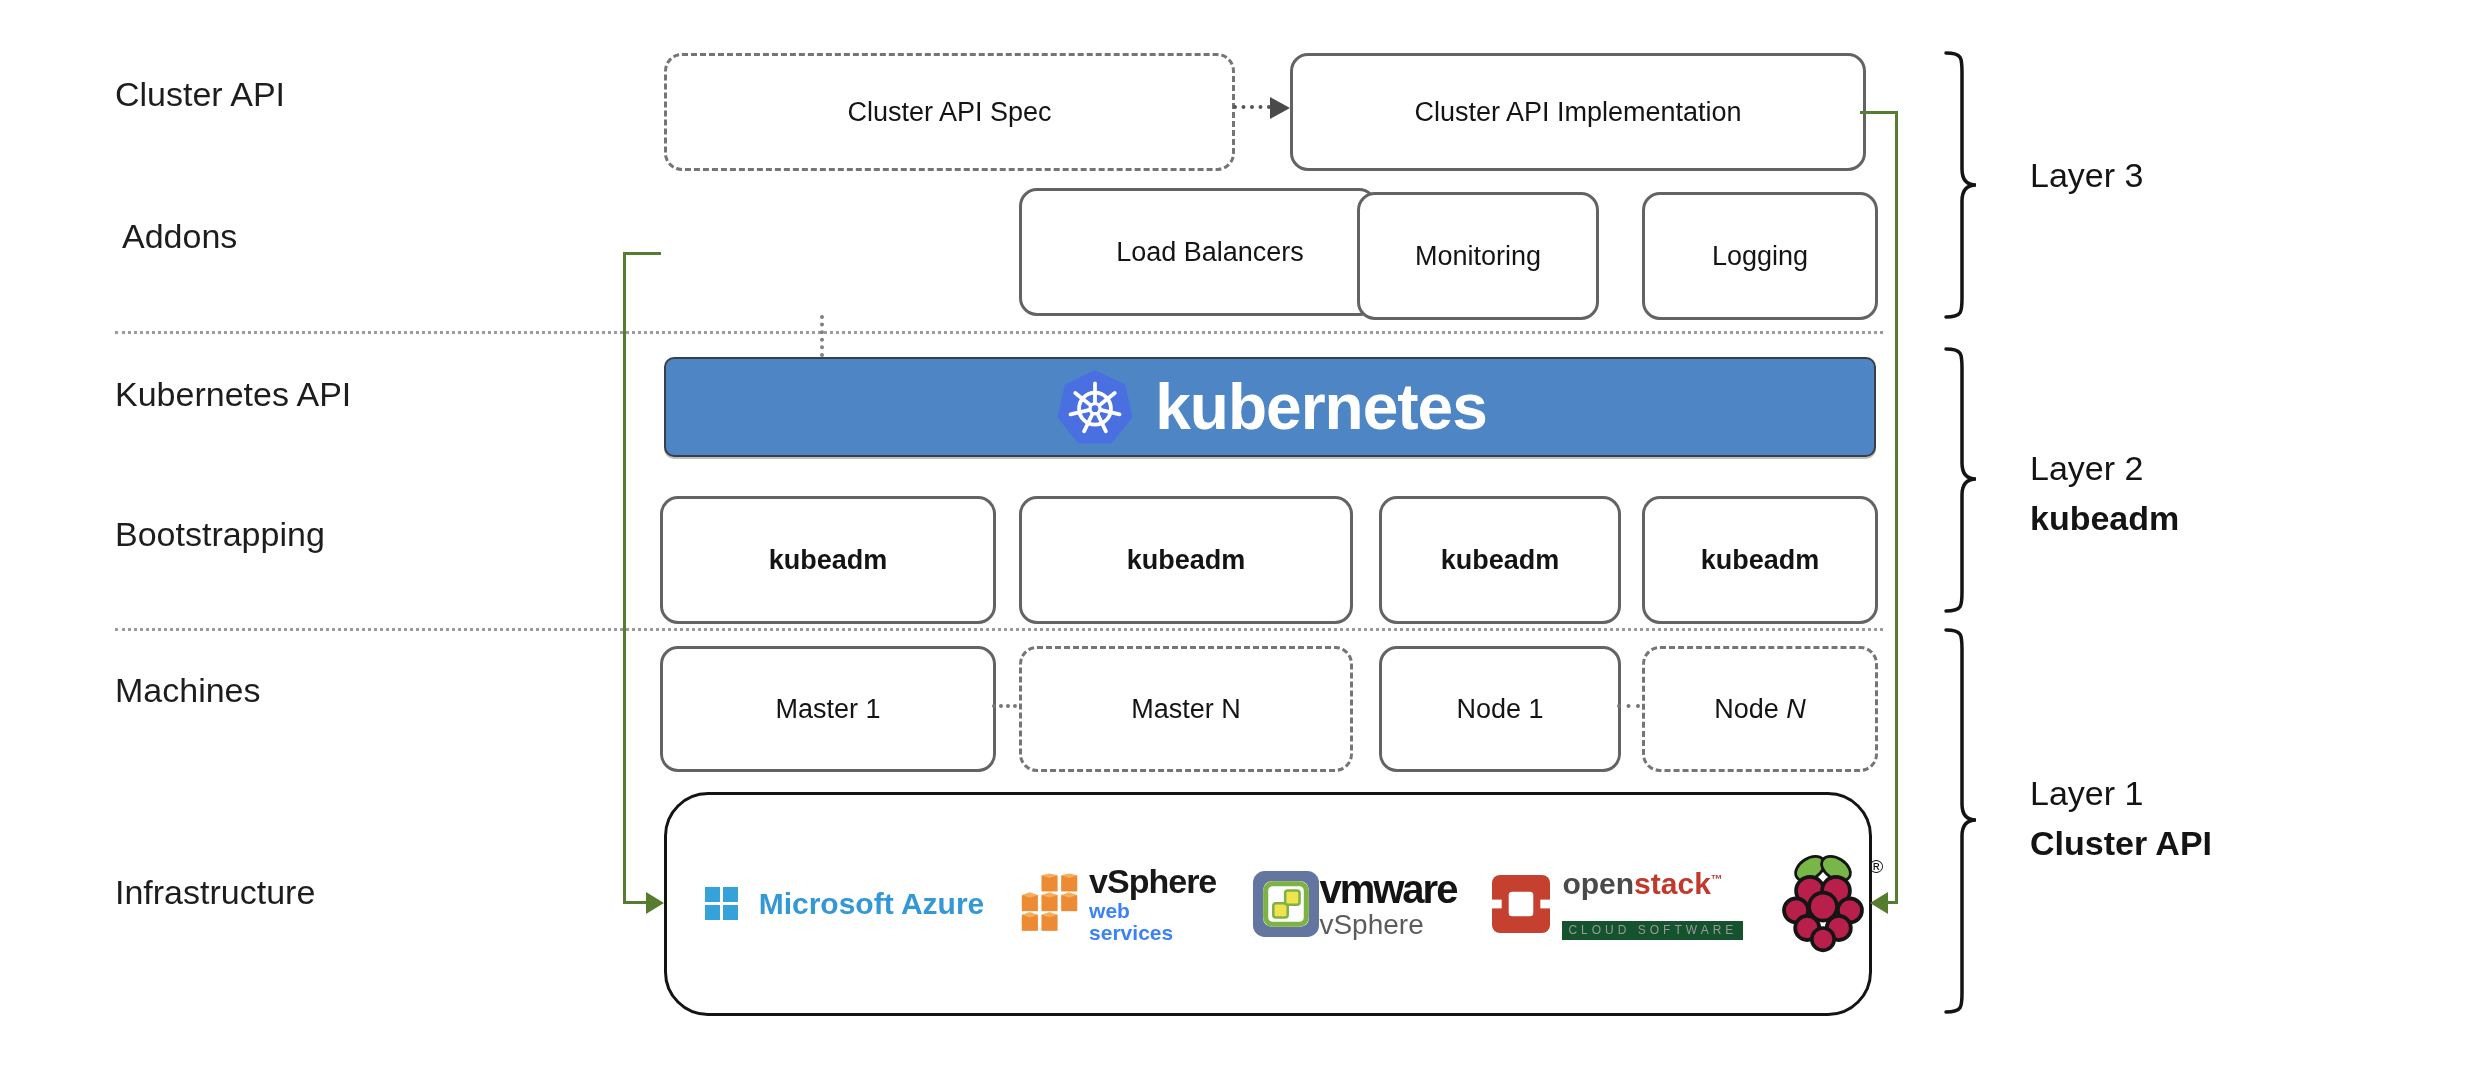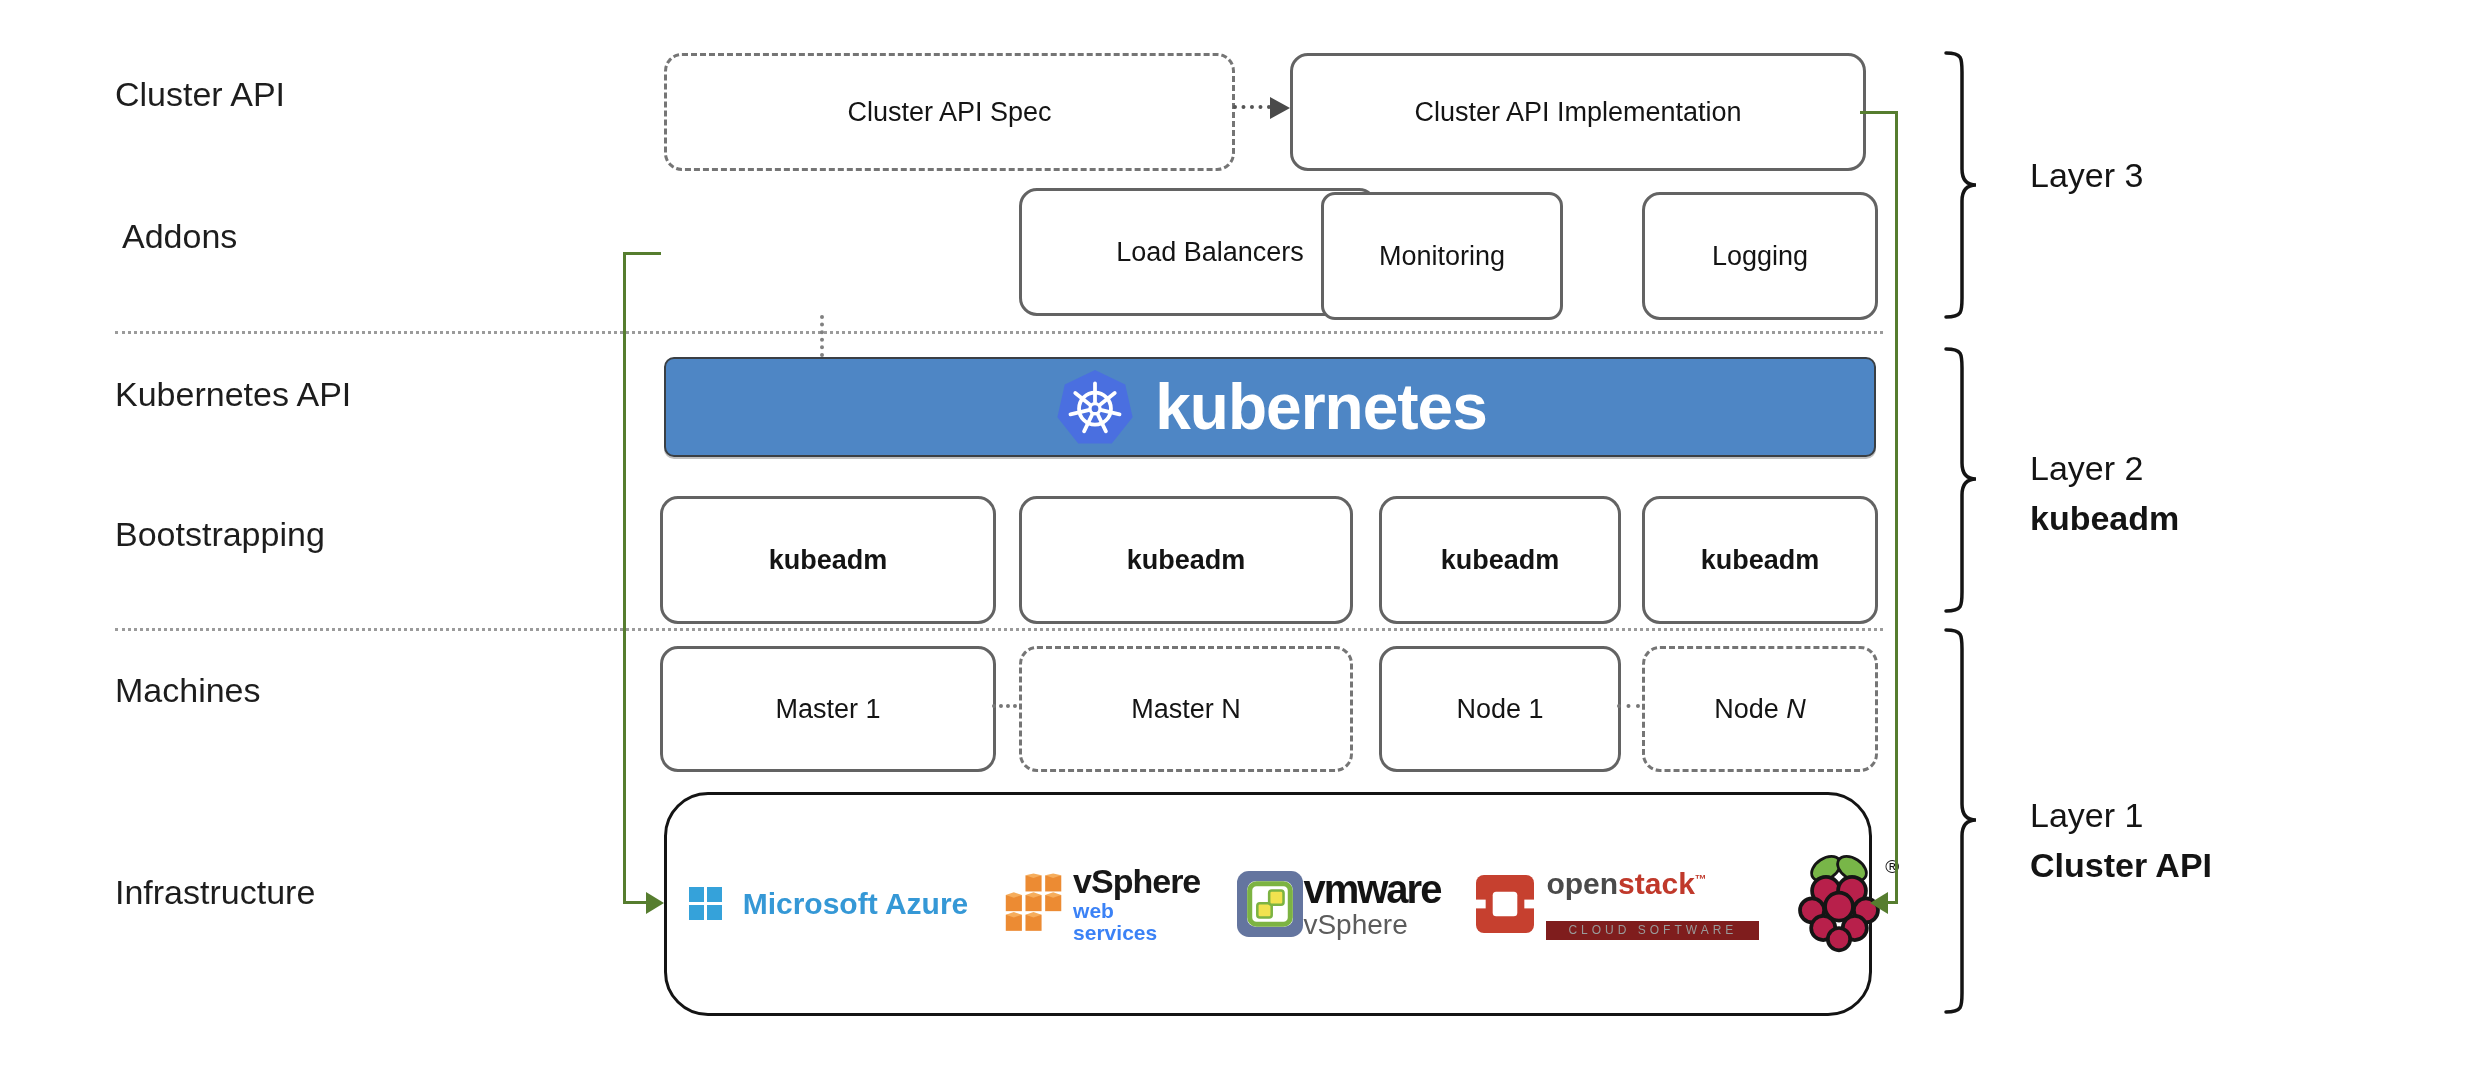--- a/index.html
+++ b/index.html
@@ -32,22 +32,22 @@
   .logocol{display:flex;flex-direction:column;justify-content:center;line-height:1.05;}
 
   .azure-text{color:#3598d6;font-size:30px;font-weight:600;white-space:nowrap;}
   .aws-line1{font-size:34px;font-weight:bold;color:#181818;letter-spacing:-1px;}
   .aws-line2{font-size:21px;font-weight:600;color:#3b82f6;letter-spacing:0px;}
   .vm-line1{font-size:40px;font-weight:bold;color:#141414;letter-spacing:-2px;}
   .vm-line2{font-size:28px;color:#5c5c5c;letter-spacing:0;}
   .os-line1{font-size:30px;font-weight:600;white-space:nowrap;}
   .os-open{color:#4a4a4a;} .os-stack{color:#c0392b;}
   .os-tm{font-size:12px;color:#c0392b;vertical-align:super;}
-  .os-line2{margin-top:21px;background:#7f1d1d;color:#9a9a9a;font-size:12px;
-            letter-spacing:4px;padding:3px 22px;text-align:center;white-space:nowrap;}
+  .os-line2{margin-top:21px;background:#14532d;color:#9a9a9a;font-size:12px;
+            letter-spacing:4px;padding:3px 6px;text-align:center;white-space:nowrap;}
   .rpi-wrap{position:relative;}
   .rpi-reg{position:absolute;right:-16px;top:6px;font-size:19px;color:#141414;}
 
   
   .green{position:absolute;background:#567d2f;}
   .tri{position:absolute;width:0;height:0;}
   .dotline{position:absolute;}
 
   
   .brace{position:absolute;width:44px;}
@@ -72,21 +72,21 @@
   <div class="box" style="left:1290px;top:53px;width:570px;height:112px;">
     <span>Cluster API Implementation</span>
   </div>
 
   <div class="dotline" style="left:1233px;top:105px;width:38px;border-top:4px dotted #555;"></div>
   <div class="tri" style="left:1270px;top:97px;border-top:11px solid transparent;border-bottom:11px solid transparent;border-left:20px solid #4a4a4a;"></div>
 
   <div class="box" style="left:1019px;top:188px;width:328px;height:122px;padding-left:24px;">
     <span>Load Balancers</span>
   </div>
-  <div class="box" style="left:1321px;top:192px;width:236px;height:122px;border-radius:14px;">
+  <div class="box" style="left:1357px;top:192px;width:236px;height:122px;">
     <span>Monitoring</span>
   </div>
   <div class="box" style="left:1642px;top:192px;width:230px;height:122px;">
     <span>Logging</span>
   </div>
 
   <div class="dotline" style="left:115px;top:331px;width:1768px;border-top:3px dotted #9b9b9b;"></div>
   <div class="dotline" style="left:115px;top:628px;width:1768px;border-top:3px dotted #9b9b9b;"></div>
 
   <div class="dotline" style="left:820px;top:315px;height:42px;border-left:4px dotted #808080;"></div>
@@ -255,18 +255,18 @@
     <path d="M10,3 C26,3 26,8 26,22 L26,177 C26,189 32,193 40,193 C32,193 26,197 26,209 L26,366 C26,380 26,385 10,385" fill="none" stroke="#141414" stroke-width="3.5" stroke-linecap="round"></path>
   </svg>
 
   <div class="layerlabel" style="top:150px;">
     <div>Layer 3</div>
   </div>
   <div class="layerlabel" style="top:443px;">
     <div>Layer 2</div>
     <div class="lname">kubeadm</div>
   </div>
-  <div class="layerlabel" style="top:790px;">
+  <div class="layerlabel" style="top:768px;">
     <div>Layer 1</div>
     <div class="lname">Cluster API</div>
   </div>
 
 </div>
 
 </body></html>

